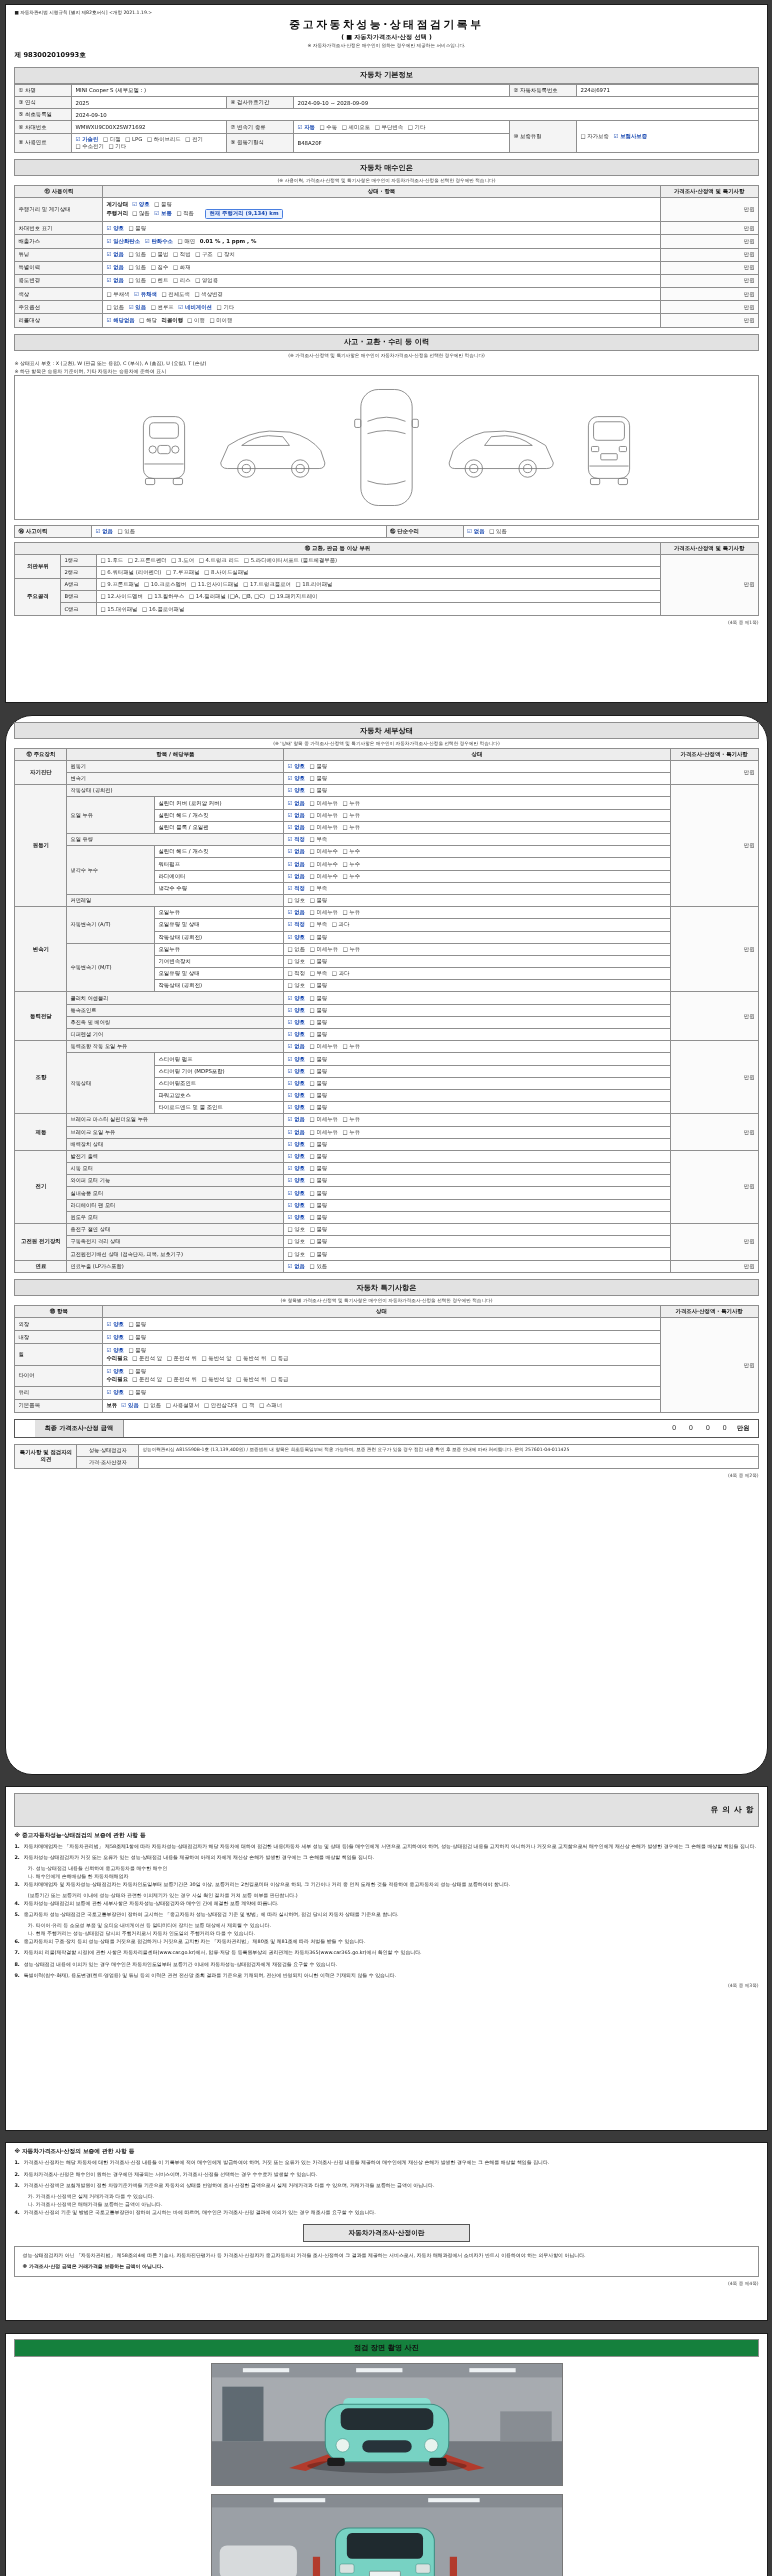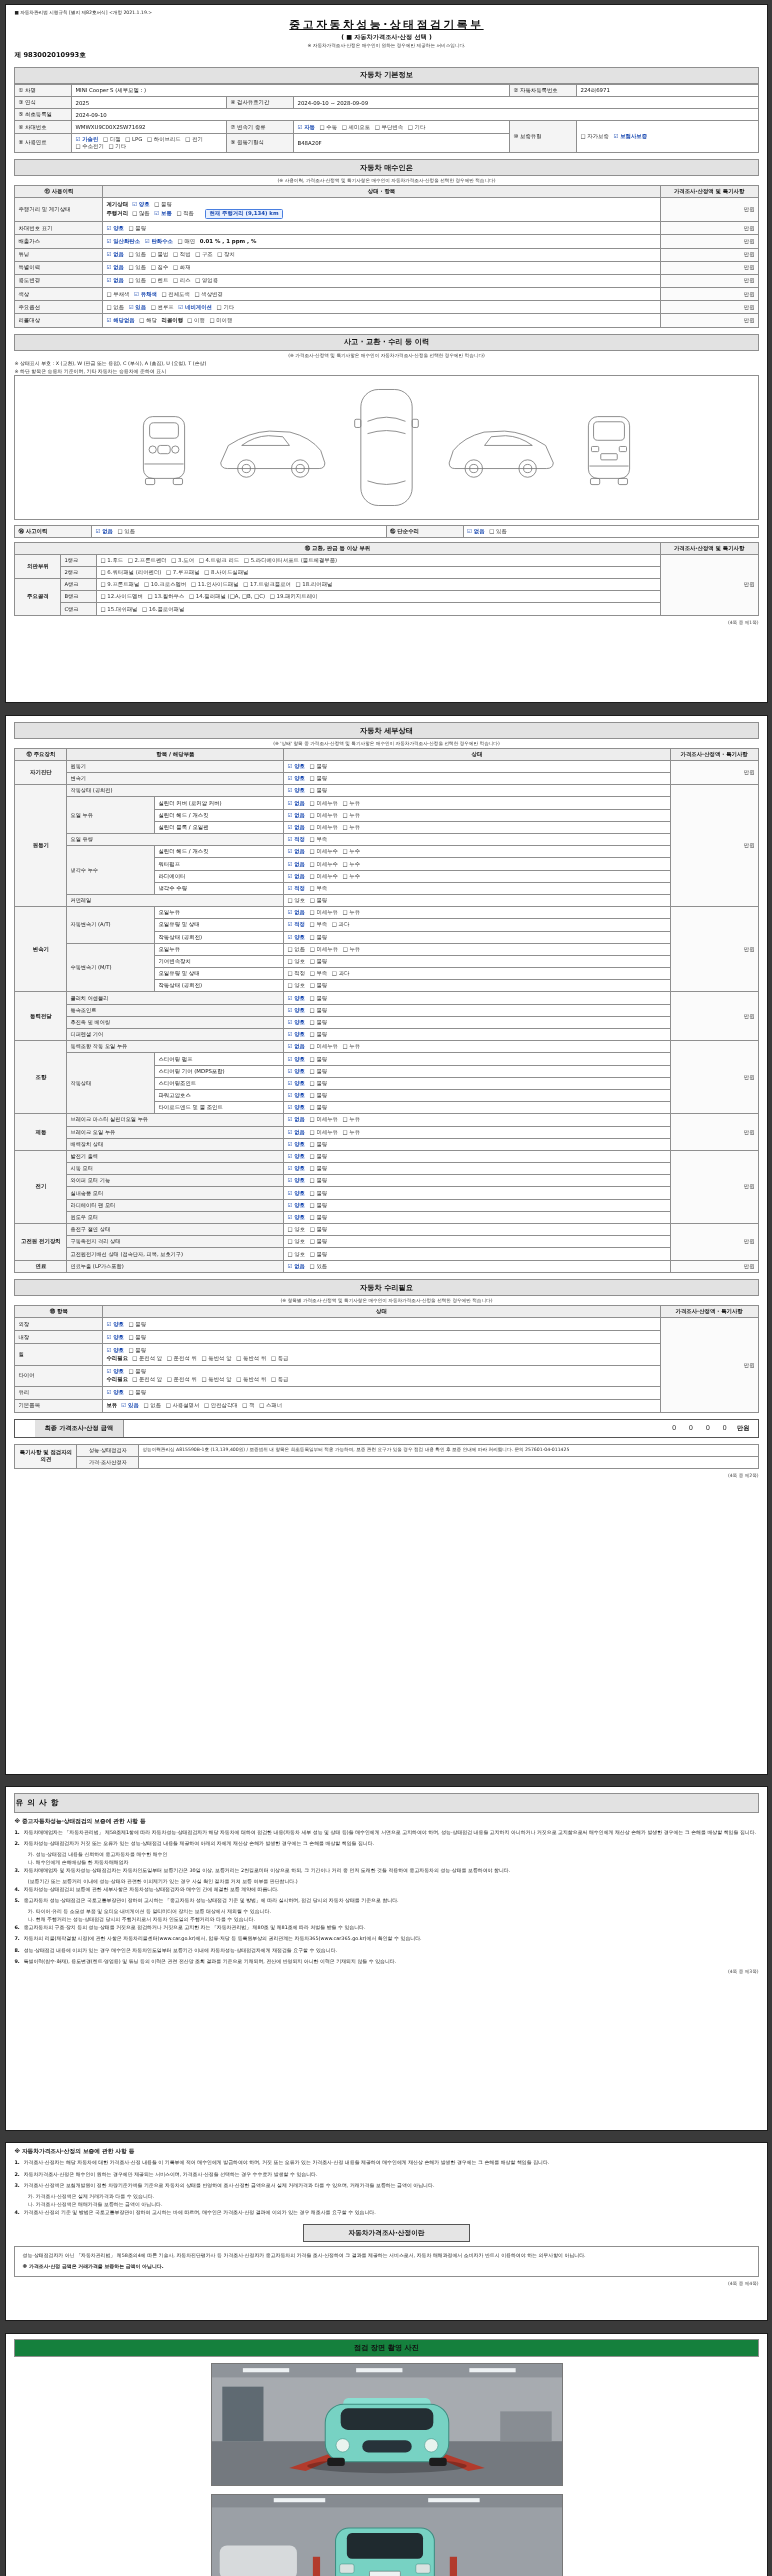--- a/index.html
+++ b/index.html
@@ -1,21 +1,21 @@
 <!DOCTYPE html>
 <html style="font-size:8.2px"><head>
 <meta charset="utf-8">
 <style>
   html,body{margin:0;padding:0;}
   body{width:773px;background:#3a3a3a;font-family:"DejaVu Sans","Liberation Sans",sans-serif;color:#111;}
   .doc{padding:4.1px 5.2px;}
   .panel{background:#fff;border:0.5px solid #1c1c1c;margin-bottom:11.3px;padding:5.2px 8.2px 7.2px;position:relative;}
   .lawref{font-size:4.6px;color:#222;margin-bottom:2.1px;}
   .docno{font-size:6.7px;font-weight:bold;margin:3.1px 0 2.1px;}
-  h1.title{text-align:center;font-size:10.8px;letter-spacing:2.6px;margin:3.1px 0 1px;font-weight:bold;text-decoration:underline;}
+  h1.title{text-align:center;font-size:10.8px;letter-spacing:2.6px;margin:3.1px 0 1px;font-weight:bold;}
   .sel-line{text-align:center;font-size:6.2px;font-weight:bold;margin:1px 0;}
   .sel-note{text-align:center;font-size:4.6px;color:#333;margin-bottom:2.1px;}
   .sec-title{background:#e2e2e2;border:0.5px solid #8f8f8f;text-align:center;font-weight:bold;font-size:7.2px;padding:2.6px 0;margin-top:6.2px;}
   .sec-note{font-size:4.6px;text-align:center;color:#333;margin:1.5px 0 2.1px;}
   table{border-collapse:collapse;width:100%;table-layout:fixed;}
   td,th{border:0.5px solid #8f8f8f;padding:2.1px 3.1px;font-size:5.4px;vertical-align:middle;word-break:break-all;}
   th{background:#ededed;font-weight:bold;text-align:center;}
   td.lbl,.grp,.sub{background:#f4f4f4;}
   td.lbl{font-weight:normal;}
   .grp{text-align:center;font-weight:bold;}
@@ -23,21 +23,21 @@
   .price{text-align:right;color:#333;background:#fbfbfb;}
   .cb{margin-right:4.6px;white-space:nowrap;color:#333;}
   .cb.on{color:#1747b0;font-weight:bold;}
   .stline{padding:0.5px 0;}
   .seg-label{margin-right:4.1px;font-weight:bold;}
   .callout{border:0.5px solid #4a7fe0;background:#e9f1ff;color:#1747b0;font-weight:bold;border-radius:1.5px;padding:0.5px 3.6px;margin-left:6.2px;font-size:5.4px;display:inline-block;}
   .legend{font-size:4.9px;color:#222;margin:2.1px 0 1px;}
   .diagram-row{display:flex;justify-content:center;align-items:center;gap:17.5px;border:0.5px solid #8f8f8f;border-top:none;padding:7.2px 3.1px;background:#fff;}
   .cdg{stroke:#777;fill:none;stroke-width:1.6;}
   .pgmark{text-align:right;font-size:4.6px;color:#444;margin-top:4.1px;}
-  .notice-bar{background:#e2e2e2;border:0.5px solid #8f8f8f;text-align:left;font-weight:bold;font-size:7.7px;letter-spacing:4.1px;padding:4px 0;margin-bottom:5.2px;}
+  .notice-bar{background:#e2e2e2;border:0.5px solid #8f8f8f;text-align:right;font-weight:bold;font-size:7.7px;letter-spacing:4.1px;padding:11px 0;margin-bottom:5.2px;}
   .notice-sub{font-size:5.7px;font-weight:bold;margin:4.1px 0 3.1px;}
   .nitem{font-size:4.9px;line-height:1.55;margin:0 0 3.6px;display:flex;}
   .nitem .num{width:9.3px;flex:none;font-weight:bold;}
   .nitem .txt{flex:1;}
   .nsub{font-size:4.9px;line-height:1.5;margin:0.5px 0 0.5px 13.4px;color:#222;}
   .def-title{width:165px;margin:8.2px auto 4.1px;border:0.8px solid #555;text-align:center;font-weight:bold;font-size:6.7px;padding:3.1px 0;background:#e5e5e5;}
   .def-box{border:0.5px solid #8f8f8f;padding:5.2px 7.2px;font-size:4.9px;line-height:1.6;}
   .def-box .note{display:block;margin-top:3.1px;font-weight:bold;}
   .photo-bar{background:#15803d;border:0.5px solid #8f8f8f;text-align:center;font-weight:bold;font-size:7.2px;padding:3.1px 0;margin-bottom:6.2px;}
   .photo-wrap{width:350px;margin:0 auto 7.2px;border:0.5px solid #777;line-height:0;}
@@ -296,21 +296,21 @@
           <tr>
             <td class="sub">C랭크</td>
             <td><span class="cb">□ 15.대쉬패널</span><span class="cb">□ 16.플로어패널</span></td>
           </tr>
         </tbody>
     </table>
 
     <div class="pgmark">(4쪽 중 제1쪽)</div>
   </section>
 
-  <section class="panel" style="min-height:1046px;">
+  <section class="panel" style="min-height:1046px;border-radius:27px;">
     <div class="sec-title" style="margin-top:1px;">자동차 세부상태</div>
     <div class="sec-note">(※ '상태' 항목 중 가격조사·산정액 및 특기사항은 매수인이 자동차가격조사·산정을 선택한 경우에만 적습니다)</div>
     <table>
       <colgroup>
           <col style="width:52px">
           <col style="width:88px">
           <col style="width:129px">
           <col>
           <col style="width:88px">
         </colgroup>
@@ -510,21 +510,21 @@
           </tr>
           <tr>
             <td class="grp" rowspan="1">연료</td>
             <td class="sub" colspan="2">연료누출 (LP가스포함)</td>
             <td><span class="checks"><span class="cb on">☑ 없음</span><span class="cb">□ 있음</span></span></td>
             <td class="price" rowspan="1">만원</td>
           </tr>
         </tbody>
     </table>
 
-    <div class="sec-title">자동차 수리필요</div>
+    <div class="sec-title">자동차 특기사항은</div>
     <div class="sec-note">(※ 항목별 가격조사·산정액 및 특기사항은 매수인이 자동차가격조사·산정을 선택한 경우에만 적습니다)</div>
     <table>
       <colgroup>
           <col style="width:88px">
           <col>
           <col style="width:98px">
         </colgroup>
       <thead>
           <tr>
         <th>⑱ 항목</th>

